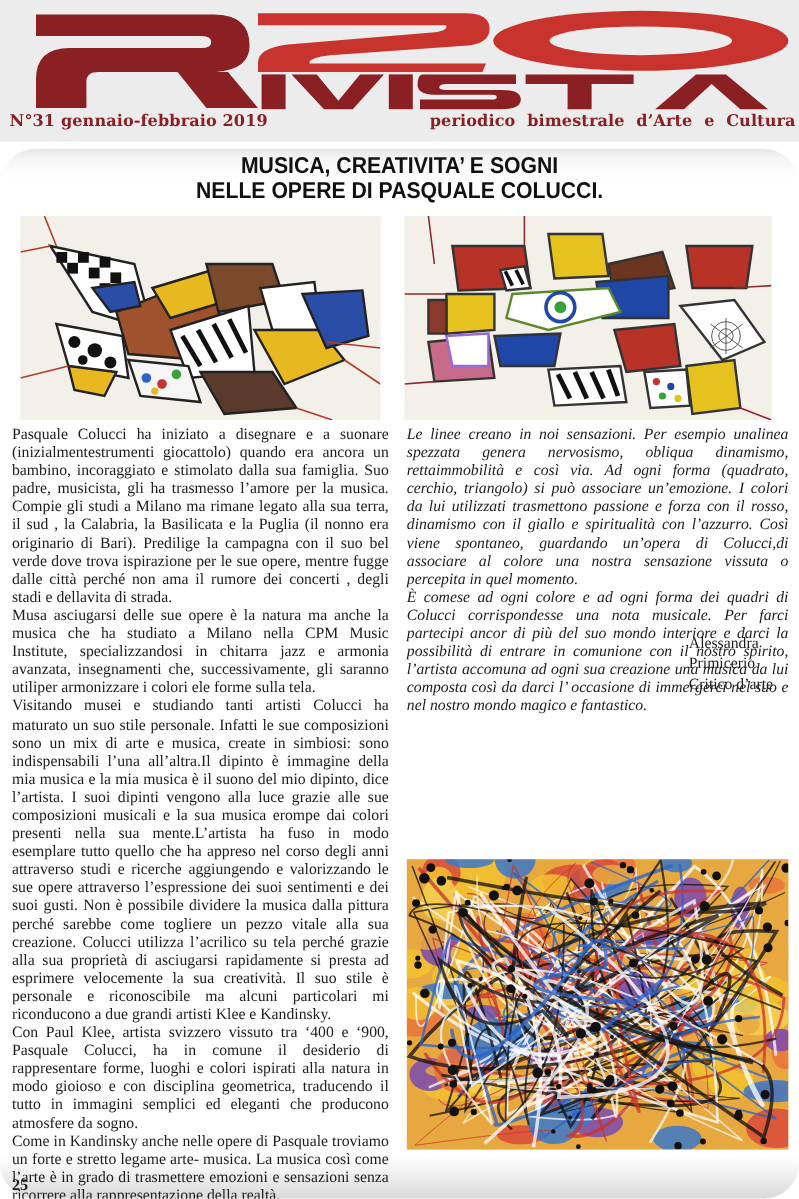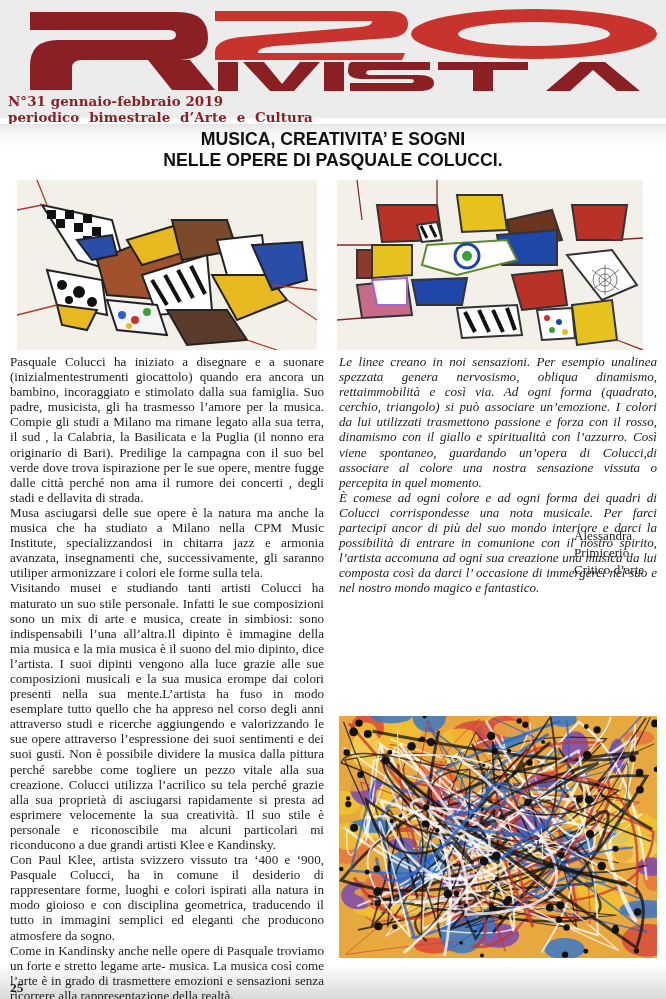--- a/index.html
+++ b/index.html
@@ -9,28 +9,29 @@
   
   #masthead {
     position: absolute; left: 0; top: 0; width: 666px; height: 118px;
     background: #ececec;
   }
   #logo-svg { position: absolute; left: 0; top: 0; width: 666px; height: 92px; }
   #issue-line {
     position: absolute; left: 8px; top: 93px; width: 655px; height: 20px;
     font-family: "DejaVu Serif", serif; font-weight: bold; font-size: 13.4px;
     color: #8a1f24; white-space: nowrap; letter-spacing: 0.1px;
-    display: flex; justify-content: space-between; flex-direction: column;
+    display: flex; justify-content: space-between;
   }
   #issue-line .right { word-spacing: 5px; }
 
   
   #page {
     position: absolute; left: 0; top: 124px; width: 666px; height: 875px;
     background: linear-gradient(to bottom, #e6e6e6 0px, #f5f5f5 8px, #ffffff 25px, #ffffff 840px, #d9d9d9 875px);
+    border-radius: 30px;
   }
   #headline {
     position: absolute; left: 0; top: 4px; width: 666px; text-align: center;
     font-family: "Liberation Sans", sans-serif; font-weight: bold; font-size: 19px;
     line-height: 21px; color: #111; transform: scaleX(0.93); transform-origin: center top;
   }
 
   .painting { position: absolute; overflow: hidden; }
   #painting-1 { left: 17px; top: 56px; width: 300px; height: 170px; background: #f3f0ea; }
   #painting-2 { left: 337px; top: 56px; width: 306px; height: 170px; background: #f3f0ea; }

